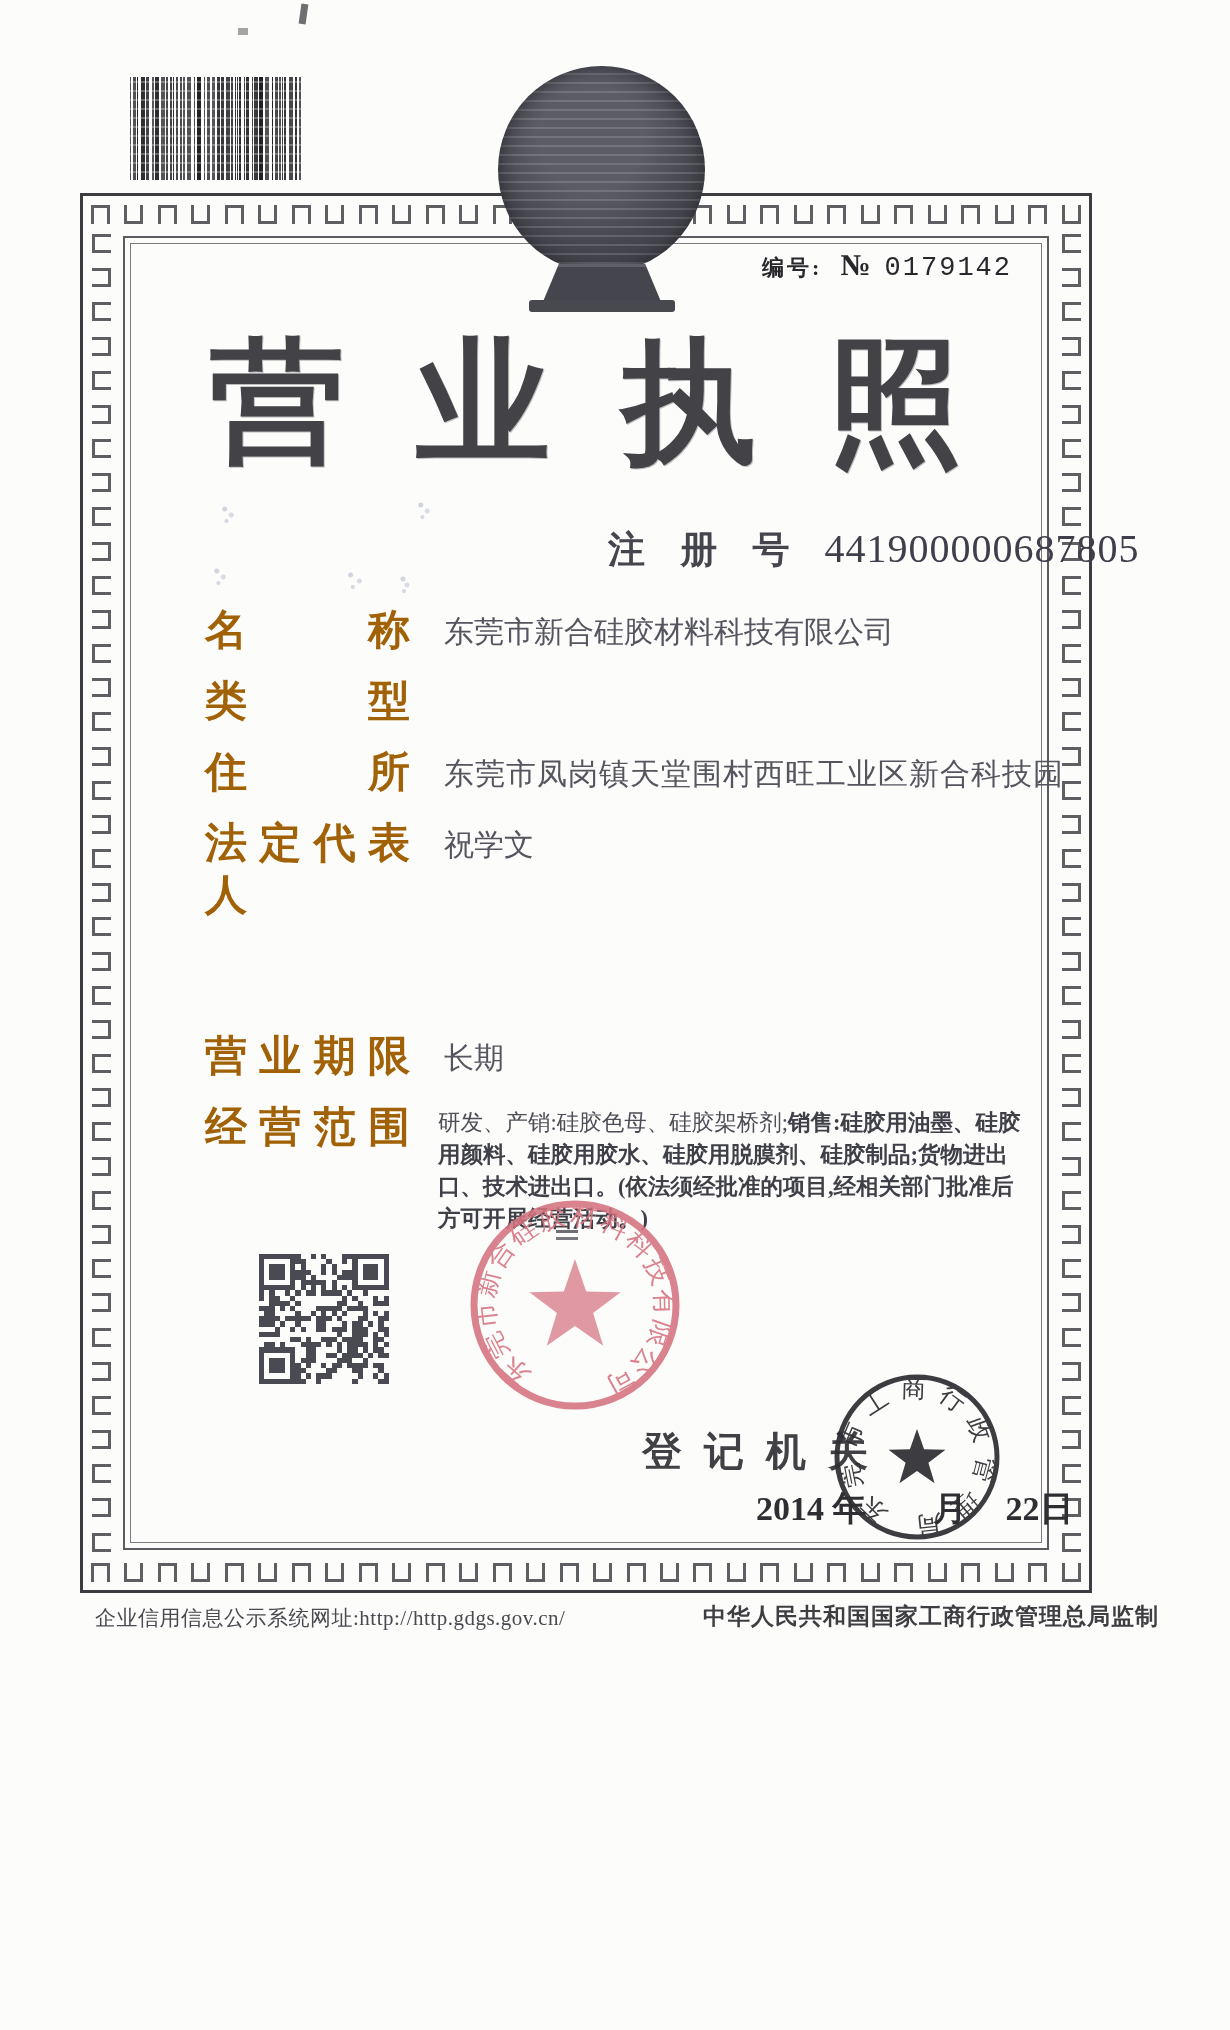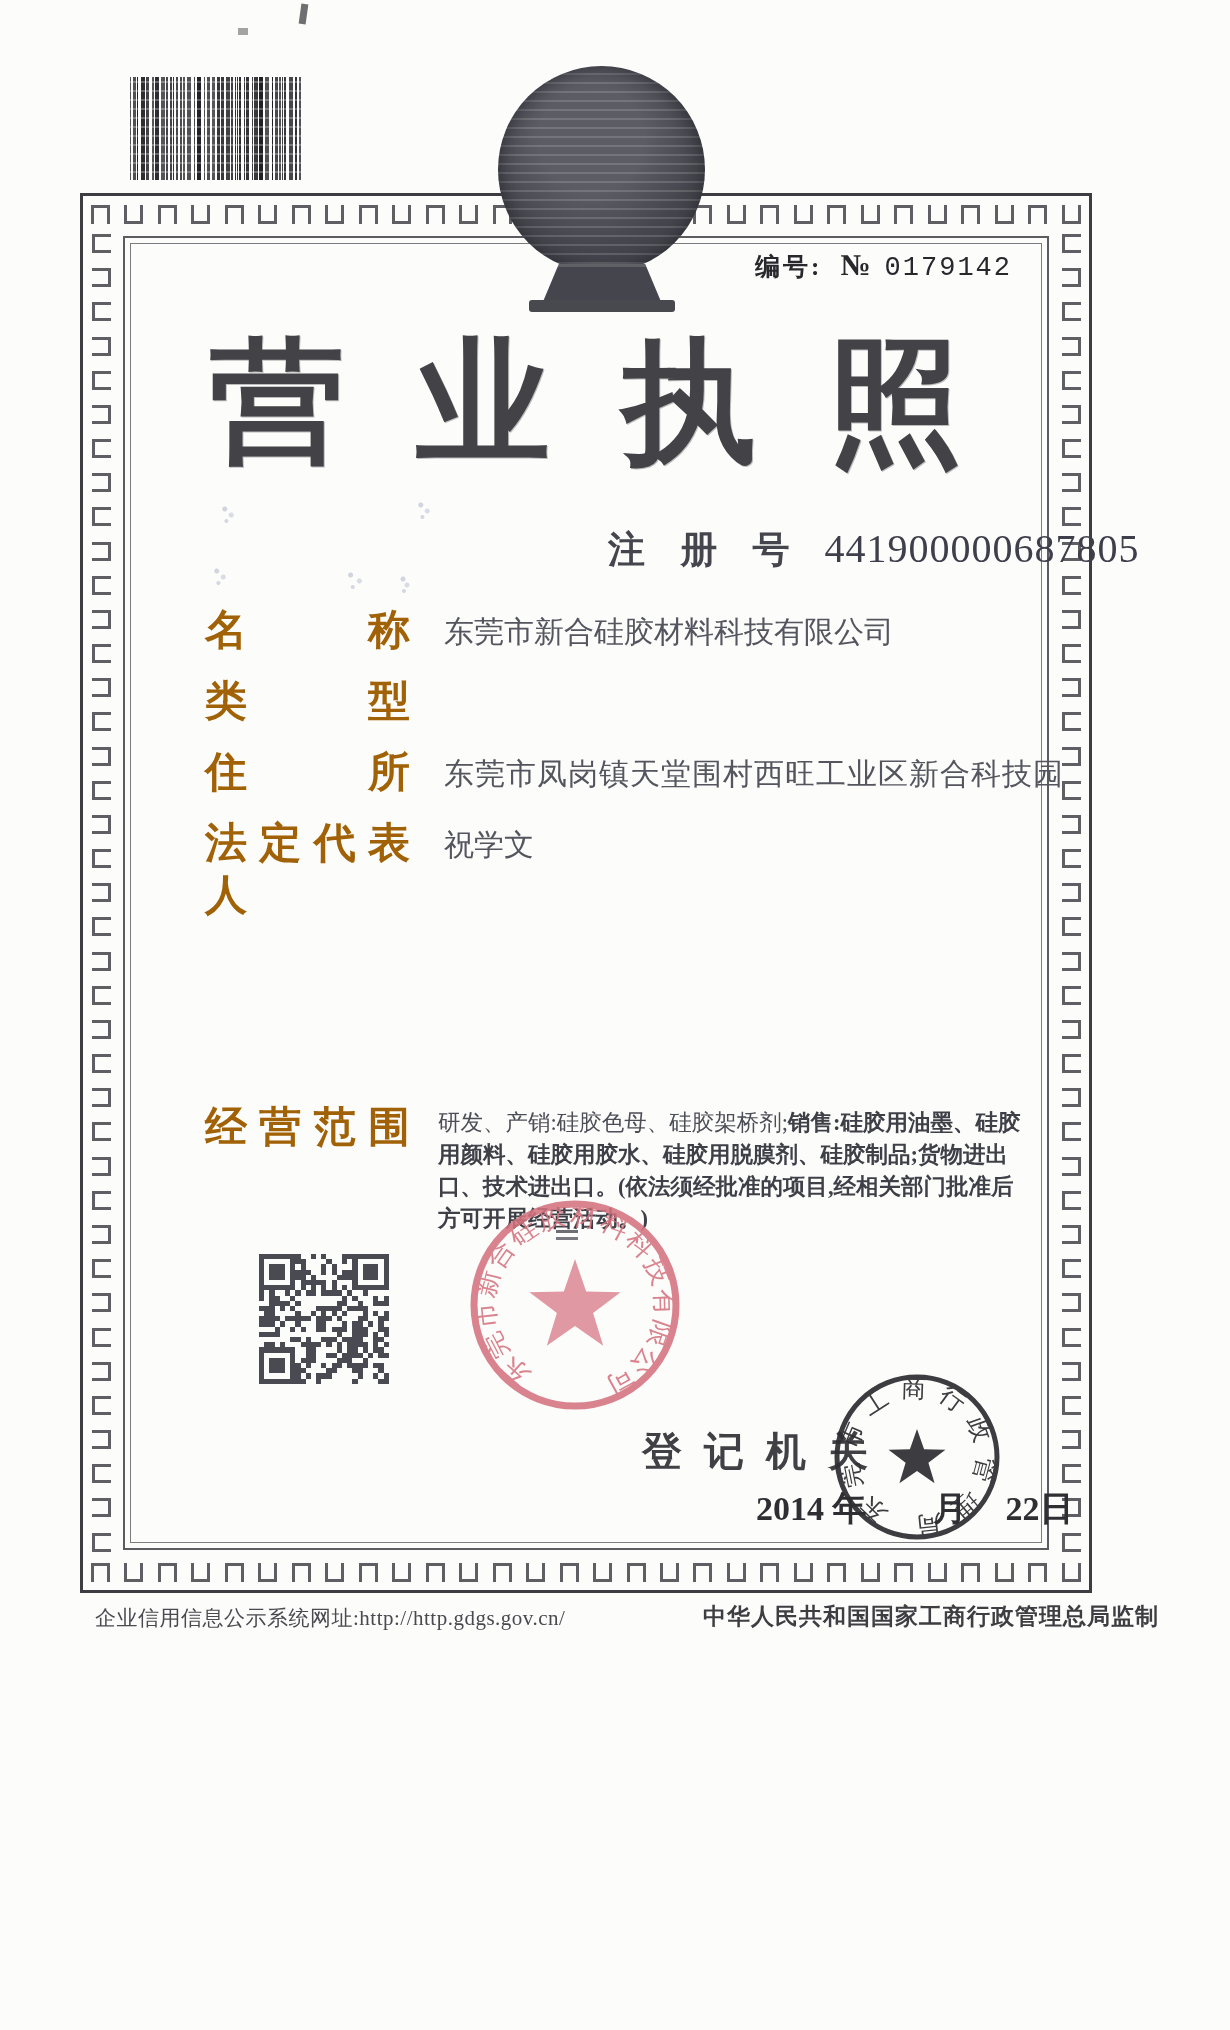--- a/index.html
+++ b/index.html
@@ -34,21 +34,21 @@
   .band.h{left:8px;right:8px;height:26px;}
   .band.h.top{top:5px;} .band.h.bottom{bottom:5px;}
   .band.v{top:38px;bottom:38px;width:26px;flex-direction:column;}
   .band.v.left{left:5px;} .band.v.right{right:5px;}
   .mcell{flex:none;width:19px;height:19px;border:3px solid #4d4d53;box-sizing:border-box;opacity:.9;}
   .inner-frame{position:absolute;inset:40px;border:2px solid #5b5b60;}
   .inner-frame::after{content:"";position:absolute;inset:5px;border:1px solid #7b7b80;}
 
   
   .serial{position:absolute;left:640px;top:248px;width:372px;text-align:right;z-index:4;white-space:nowrap;color:#27272c;}
-  .serial .lab{font-size:25px;font-weight:bold;letter-spacing:3px;}
+  .serial .lab{font-size:22px;font-weight:bold;letter-spacing:3px;}
   .serial .numero{font-size:30px;font-weight:bold;margin:0 10px 0 14px;}
   .serial .digits{font-family:"Liberation Mono","DejaVu Sans Mono",monospace;font-size:27px;letter-spacing:2px;}
 
   .title{position:absolute;left:80px;top:312px;width:1012px;z-index:4;text-align:center;
     font-family:"Liberation Sans","DejaVu Sans",sans-serif;font-weight:bold;
     font-size:134px;line-height:180px;letter-spacing:72px;text-indent:72px;color:#424247;
     text-shadow:1px 1px 0 rgba(70,70,75,.35);}
 
   .regline{position:absolute;left:608px;top:525px;z-index:4;white-space:nowrap;}
   .regline .lab{font-size:37px;font-weight:bold;letter-spacing:13px;color:#45454e;}
@@ -318,20 +318,24 @@
     <div class="flabel">类型</div>
   </div>
   <div class="row" style="top:746px;">
     <div class="flabel">住所</div>
     <div class="fvalue addr">东莞市凤岗镇天堂围村西旺工业区新合科技园</div>
   </div>
   <div class="row" style="top:817px;">
     <div class="flabel">法定代表人</div>
     <div class="fvalue">祝学文</div>
   </div>
+  <div class="row" style="top:1030px;">
+    <div class="flabel">营业期限</div>
+    <div class="fvalue">长期</div>
+  </div>
   <div class="row" style="top:1101px;">
     <div class="flabel">经营范围</div>
     <div class="scopeval">
       <span>研发、产销:硅胶色母、硅胶架桥剂;</span><b>销售:硅胶用油墨、硅胶用颜料、硅胶用胶水、硅胶用脱膜剂、硅胶制品;货物进出口、技术进出口。(依法须经批准的项目,经相关部门批准后方可开展经营活动。)</b>
     </div>
   </div>
   <div class="ink-mark"></div>
 
   <div class="qr">
       <i class="on"></i>

